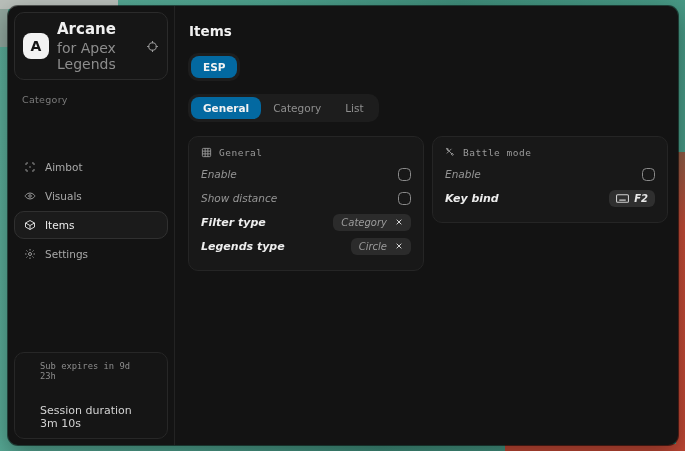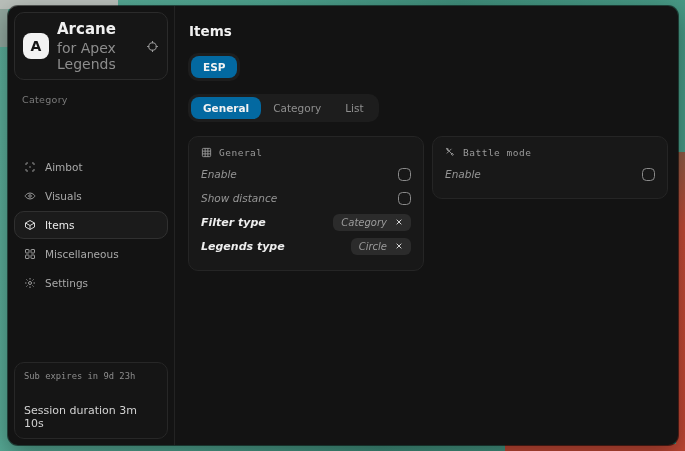--- a/index.html
+++ b/index.html
@@ -28,21 +28,21 @@
   .app-sub { font-size:14px; color:#8d8d8d; margin-top:2px; }
   .app-target { color:#9a9a9a; display:flex; }
   .section-label { font-size:9.5px; color:#7b7b7b; margin:14px 0 4px 8px; letter-spacing:.3px; }
   .nav { display:flex; flex-direction:column; gap:1px;margin-top:44px; }
   .nav-item { display:flex; align-items:center; gap:9px; padding:7px 9px; border-radius:10px;
               border:1px solid transparent; color:#a9a9a9; font-size:10.5px; cursor:pointer; }
   .nav-item .icon { display:flex; color:#9a9a9a; }
   .nav-item.active { background:#1b1b1b; border-color:#303030; color:#ececec; }
   .nav-item.active .icon { color:#d9d9d9; }
   .sidebar-spacer { flex:1; }
-  .sub-card { border:1px solid #272727; background:#151515; border-radius:10px; padding:8px 9px; }
+  .sub-card { border:1px solid #272727; background:#151515; border-radius:10px; padding:8px 25px; }
   .sub-line1 { font-family:"DejaVu Sans Mono","Liberation Mono",monospace; font-size:8.8px; color:#8d8d8d; }
   .sub-line2 { font-size:11px; color:#d2d2d2; margin-top:23px; }
 
   
   .main { flex:1; padding:12px 12px 12px 13px; display:flex; flex-direction:column; }
   .page-title { font-size:13.5px; font-weight:bold; color:#f1f1f1; margin:5px 0 14px 1px; }
   .tabbar { display:inline-flex; align-self:flex-start; background:#1d1d1d; border-radius:10px; padding:3px; margin-bottom:13px; }
   .tab { font-size:10.5px; color:#8f8f8f; padding:5px 12px; border-radius:8px; cursor:pointer; white-space:nowrap; }
   .tab.active { background:#0369a1; color:#f2f2f2; font-weight:bold; }
 
@@ -113,31 +113,20 @@
             <svg width="12" height="12" viewBox="0 0 24 24" fill="none" stroke="currentColor" stroke-width="2">
               <path d="M21 8l-9-5-9 5v8l9 5 9-5V8z"></path>
               <path d="M3 8l9 5 9-5M12 13v8"></path>
             </svg>
           </span>
           <span>Items</span>
         </div>
         <div class="nav-item">
           <span class="icon">
             <svg width="12" height="12" viewBox="0 0 24 24" fill="none" stroke="currentColor" stroke-width="2">
-              <rect x="3" y="3" width="7" height="7" rx="1"></rect>
-              <rect x="14" y="3" width="7" height="7" rx="1"></rect>
-              <rect x="3" y="14" width="7" height="7" rx="1"></rect>
-              <rect x="14" y="14" width="7" height="7" rx="1"></rect>
-            </svg>
-          </span>
-          <span>Miscellaneous</span>
-        </div>
-        <div class="nav-item">
-          <span class="icon">
-            <svg width="12" height="12" viewBox="0 0 24 24" fill="none" stroke="currentColor" stroke-width="2">
               <circle cx="12" cy="12" r="3"></circle>
               <path d="M12 2v3M12 19v3M2 12h3M19 12h3M4.9 4.9l2.1 2.1M17 17l2.1 2.1M19.1 4.9L17 7M7 17l-2.1 2.1"></path>
             </svg>
           </span>
           <span>Settings</span>
         </div>
       </div>
 
     <div class="sidebar-spacer"></div>
     <div class="sub-card">
@@ -205,17 +194,29 @@
                 <path d="M4 4l12 12M14 4L4 14"></path>
                 <path d="M13 15l4 4M15 13l4 4M3 3l4 1-1 4z"></path>
               </svg>
             </span>
             <span class="panel-title">Battle mode</span>
           </div>
           <div class="row">
             <span class="row-label">Enable</span>
             <span class="checkbox"></span>
           </div>
+          <div class="row emph">
+            <span class="row-label">Key bind</span>
+            <span class="keypill">
+              <span class="kicon">
+                <svg width="13" height="9" viewBox="0 0 24 16" fill="none" stroke="currentColor" stroke-width="2">
+                  <rect x="1" y="1" width="22" height="14" rx="2"></rect>
+                  <path d="M6 11h12"></path>
+                </svg>
+              </span>
+              <span class="ktext">F2</span>
+            </span>
+          </div>
         </div>
       </div>
   </div>
 
 </div>
 
 </body></html>

